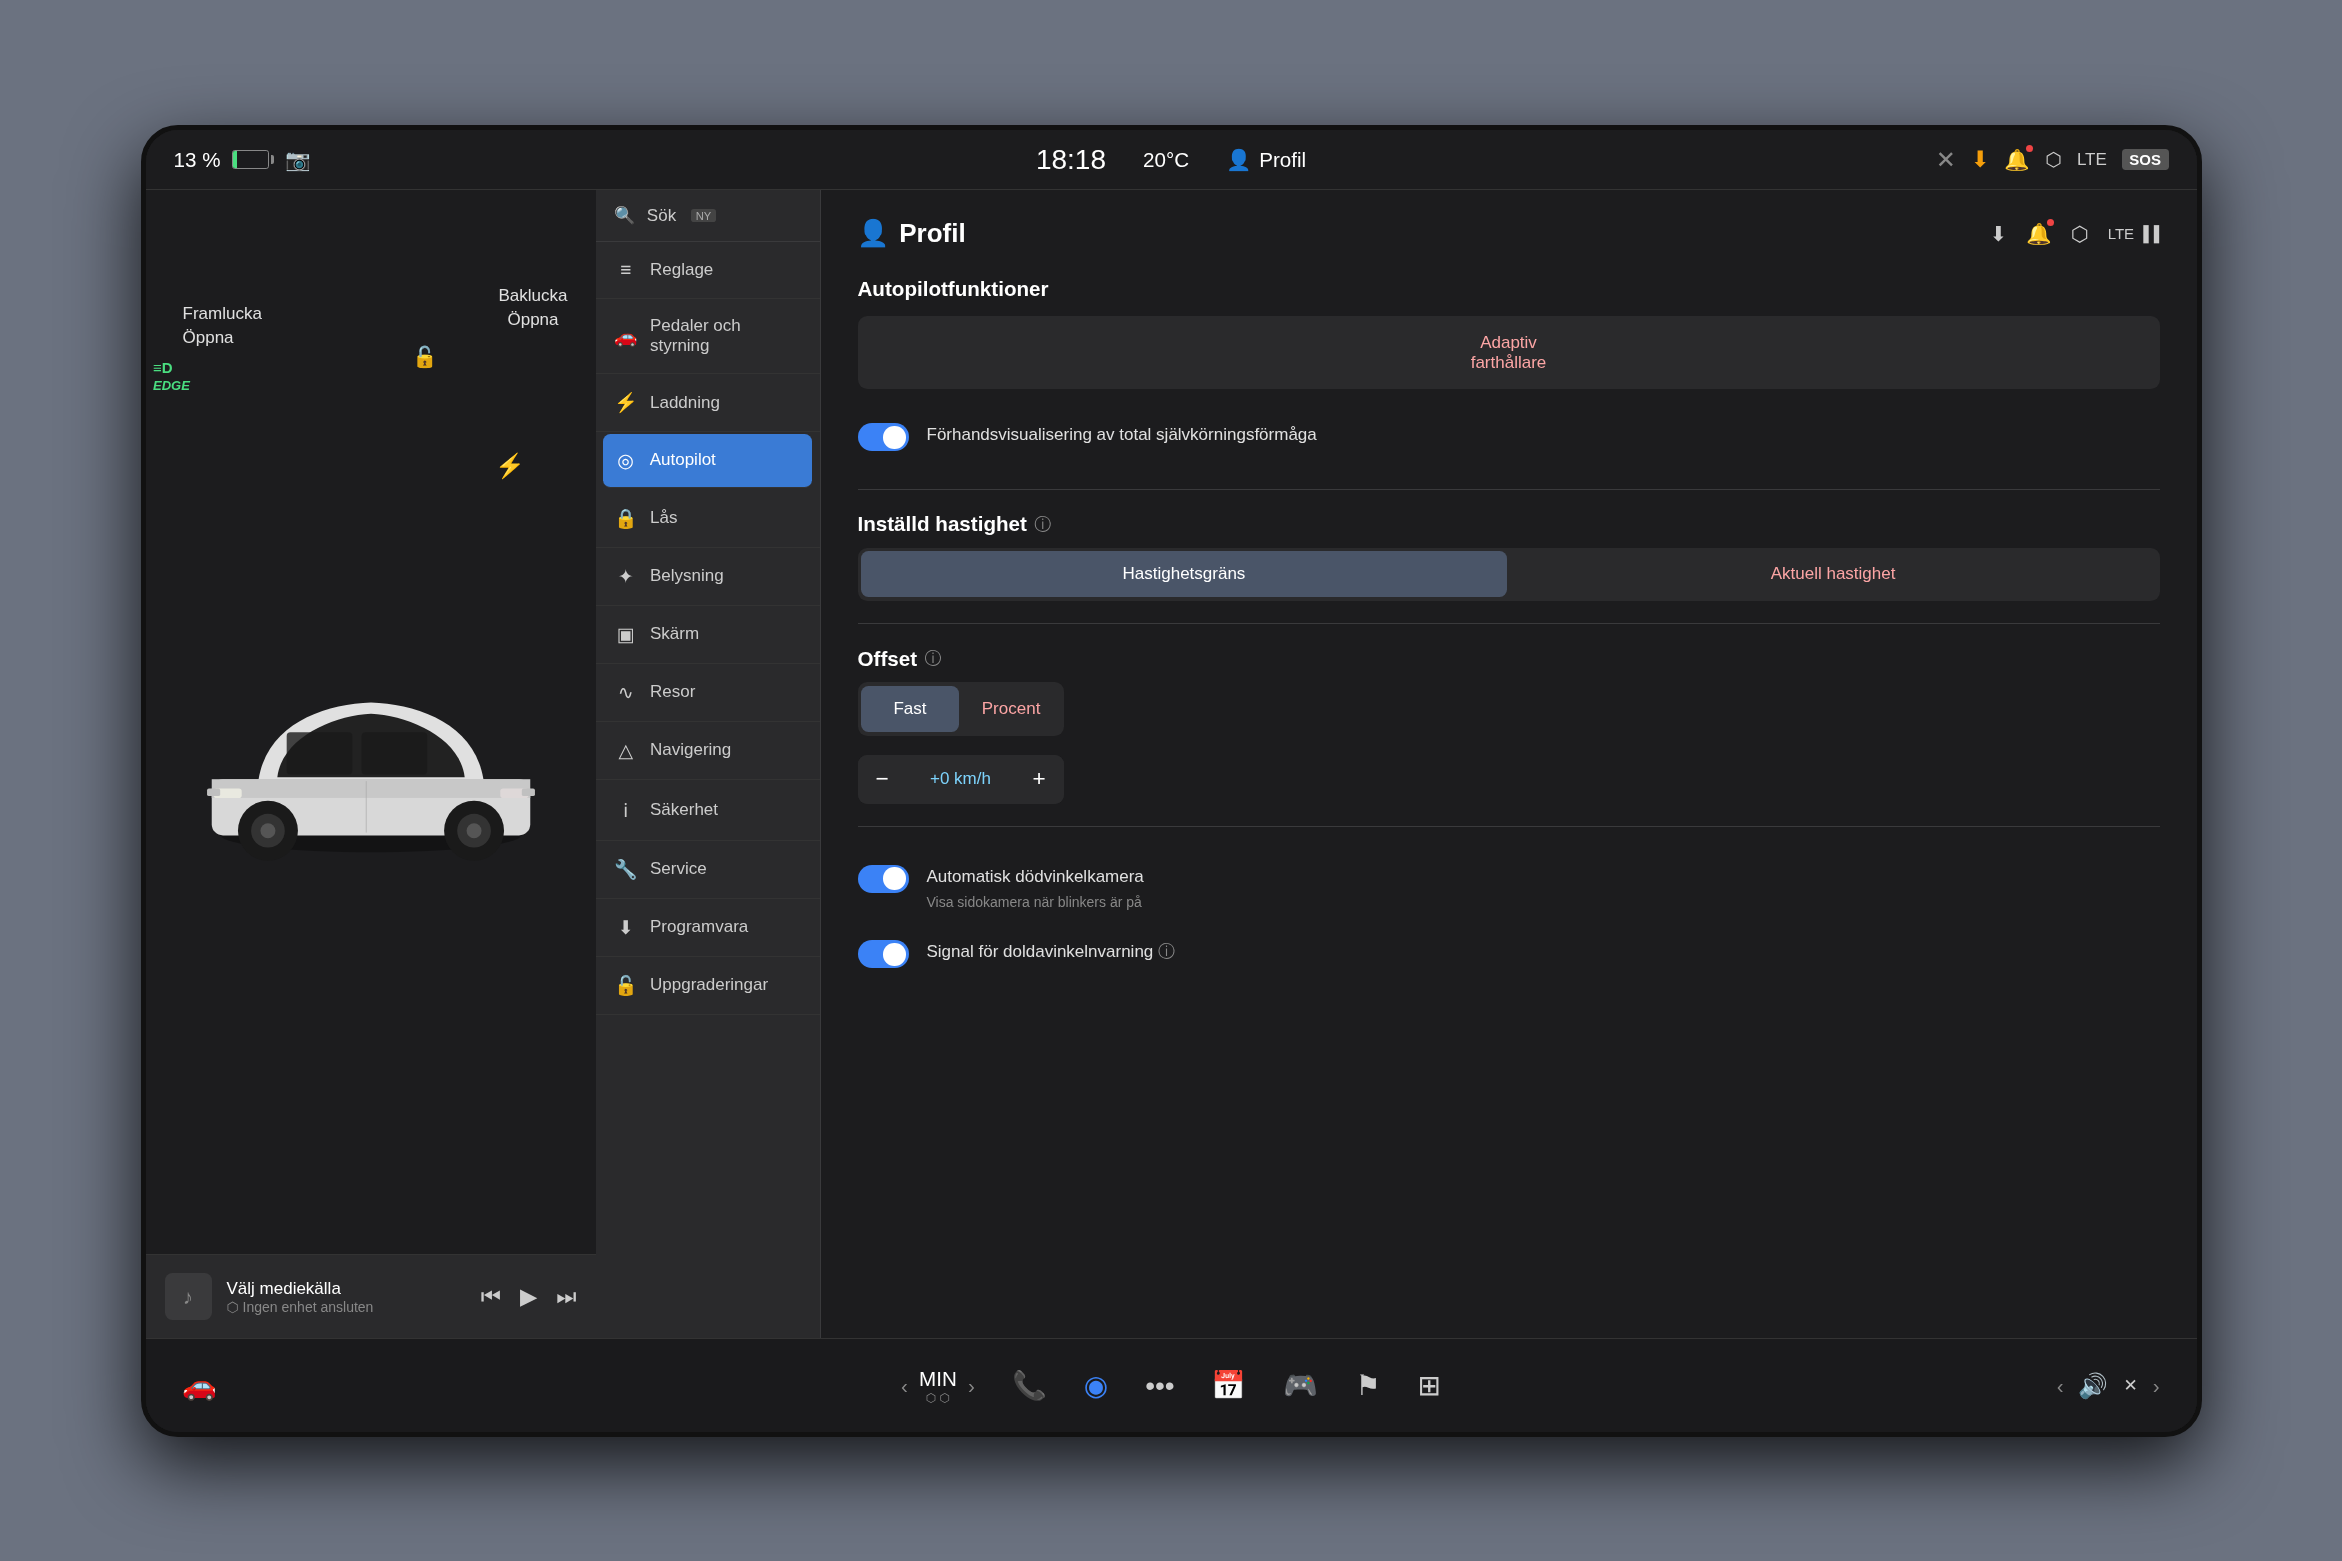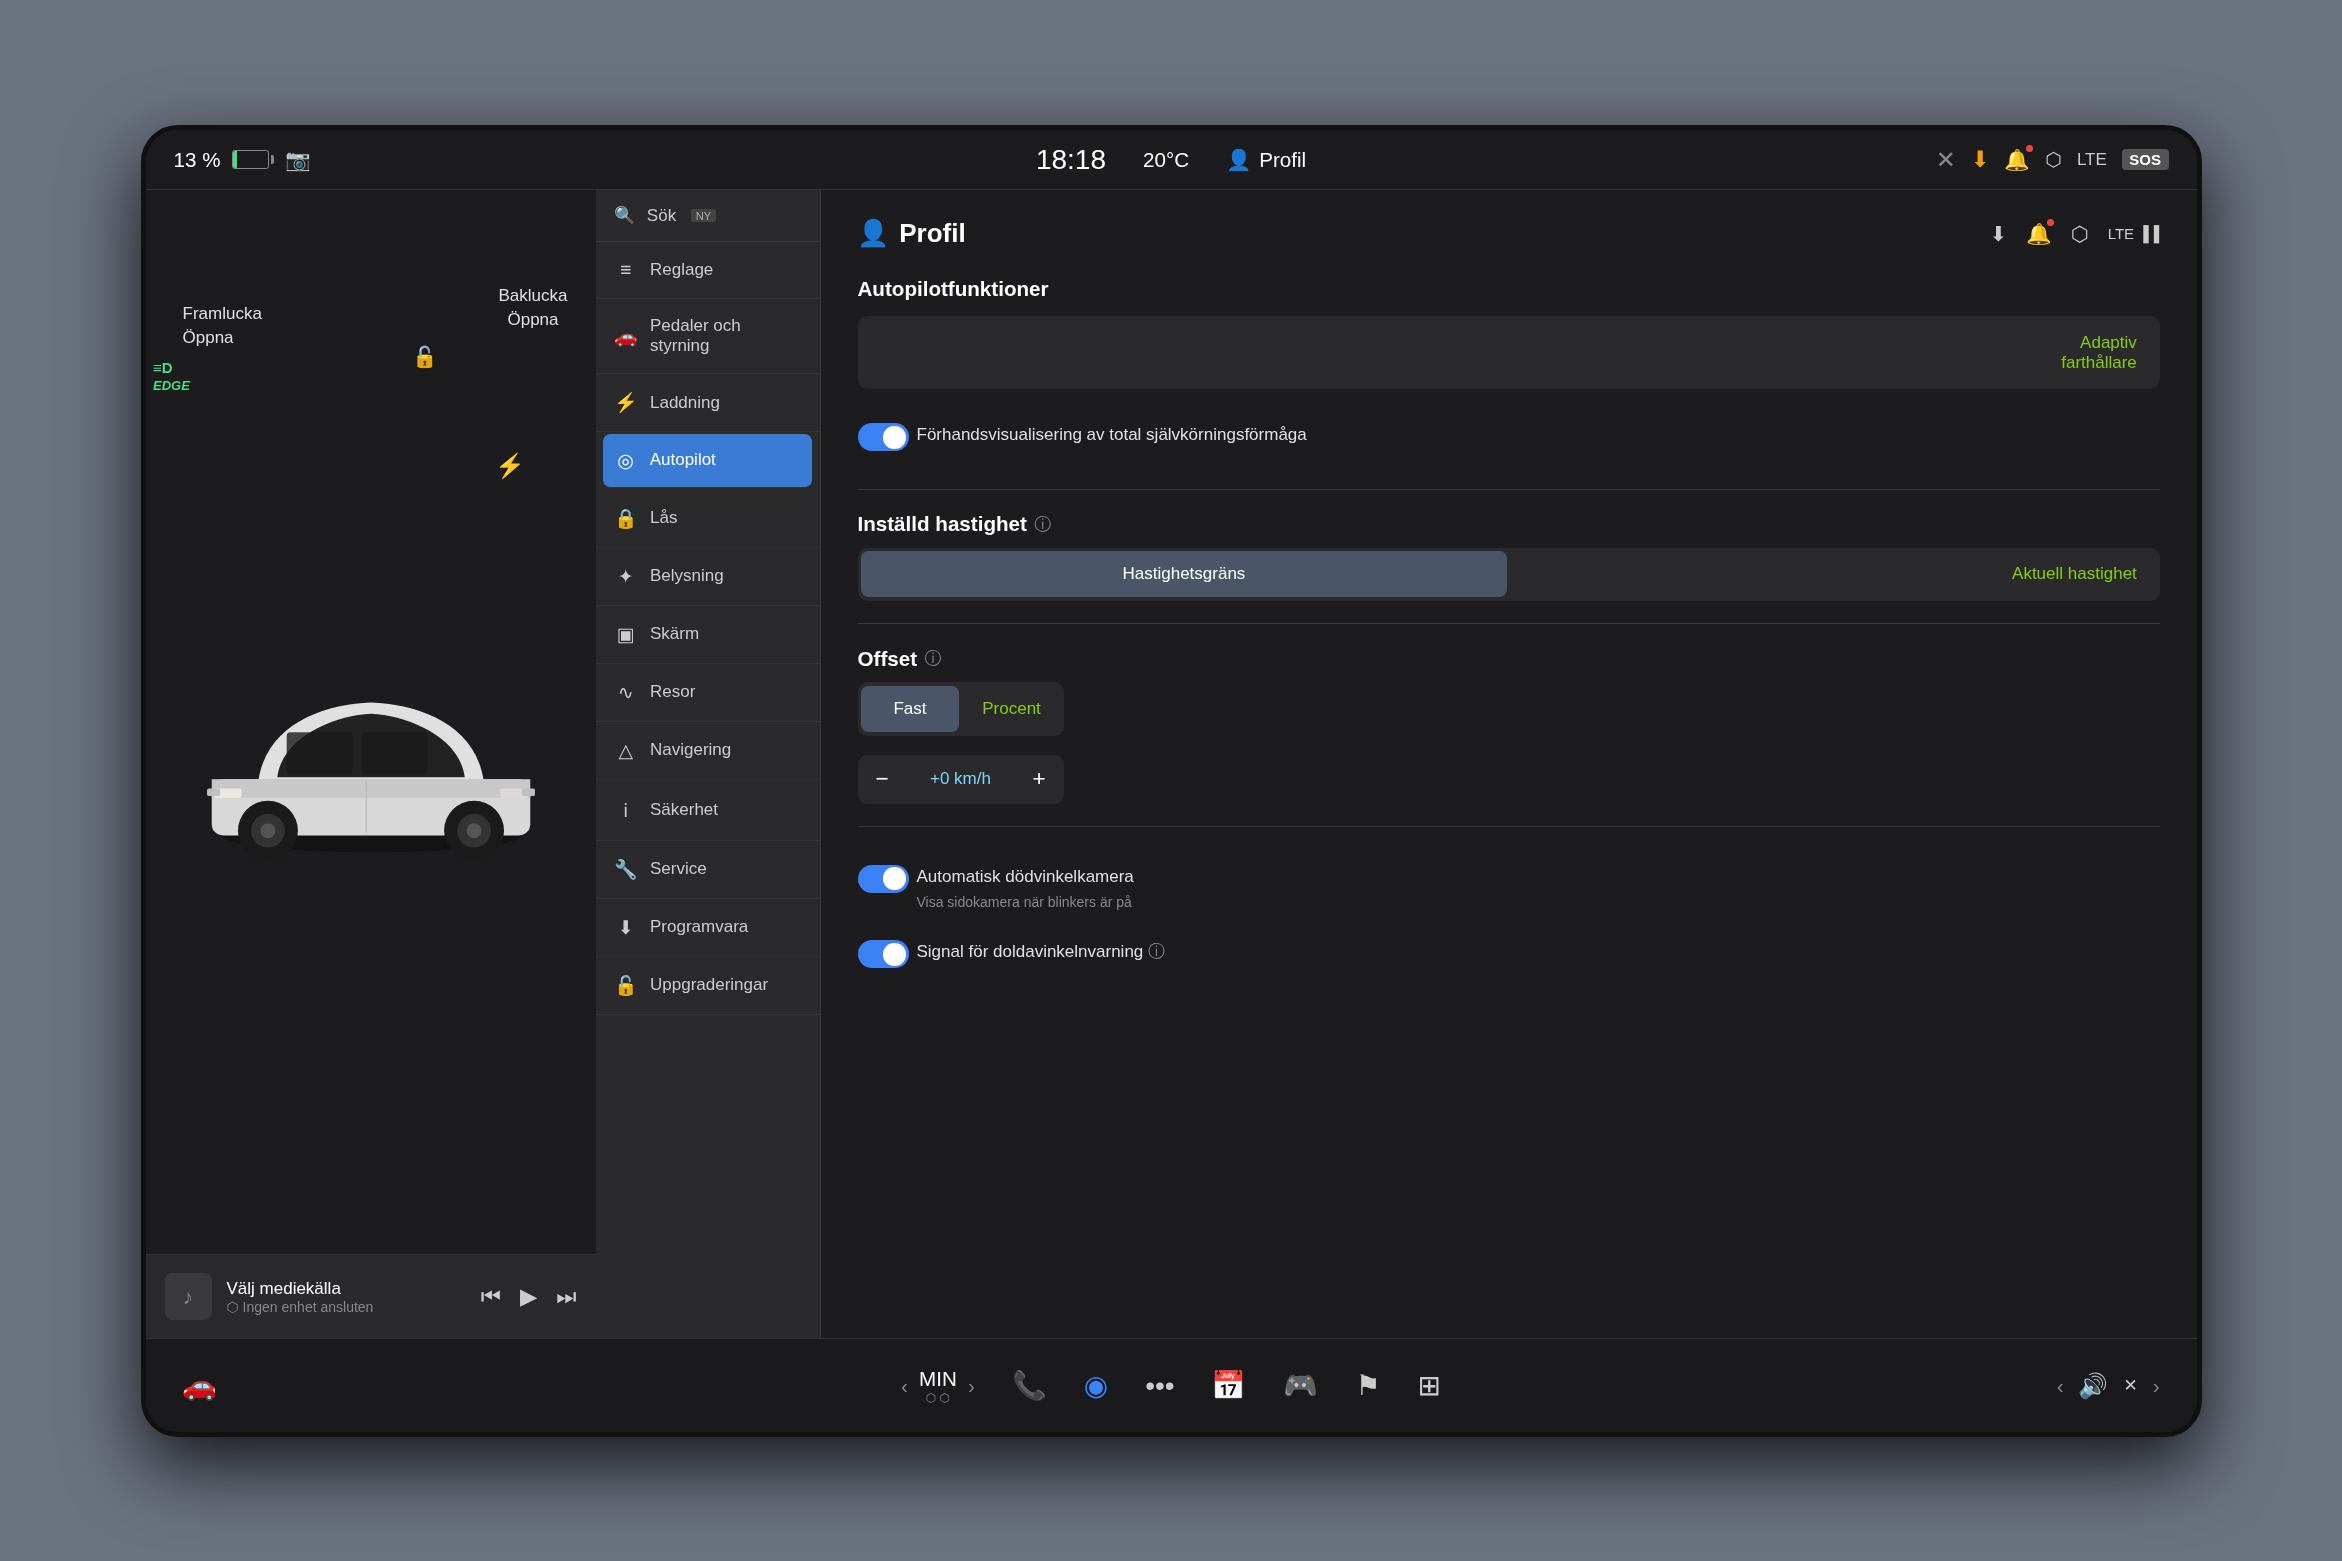--- a/index.html
+++ b/index.html
@@ -355,28 +355,27 @@
       cursor: pointer;
       text-align: center;
     }
     .btn-group-item.active {
       background: #4a5568;
       color: #fff;
       font-weight: 500;
     }
     .btn-group-item.inactive {
       background: transparent;
-      color: #84cc16;
-      text-align: right;
+      color: #fca5a5;
     }
     
     .toggle-row {
       display: flex;
       align-items: flex-start;
-      gap: 8px;
+      gap: 18px;
       padding: 15px 0;
     }
     .toggle-switch {
       width: 51px;
       height: 28px;
       background: #3b82f6;
       border-radius: 14px;
       position: relative;
       flex-shrink: 0;
       cursor: pointer;

